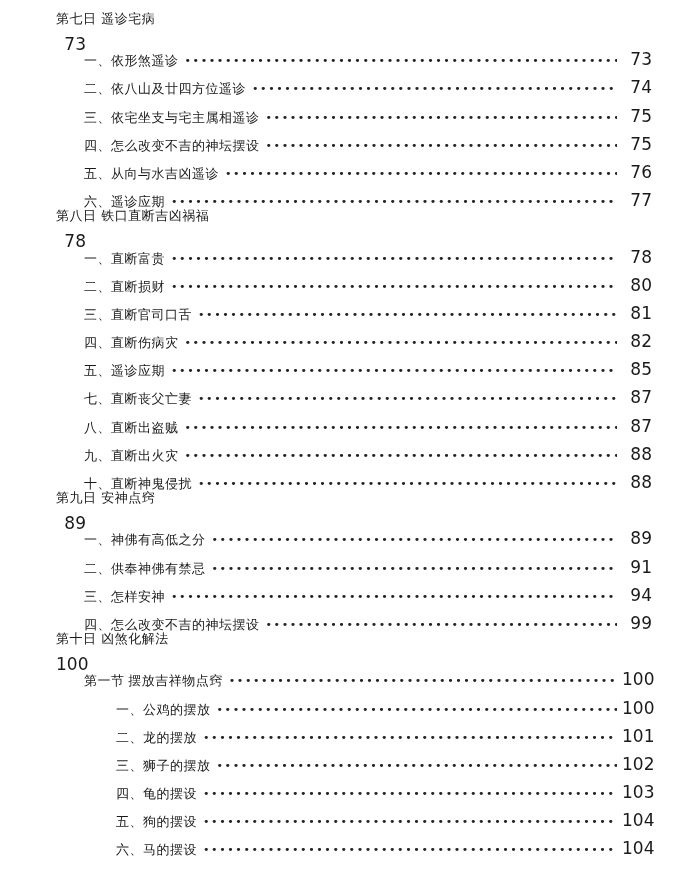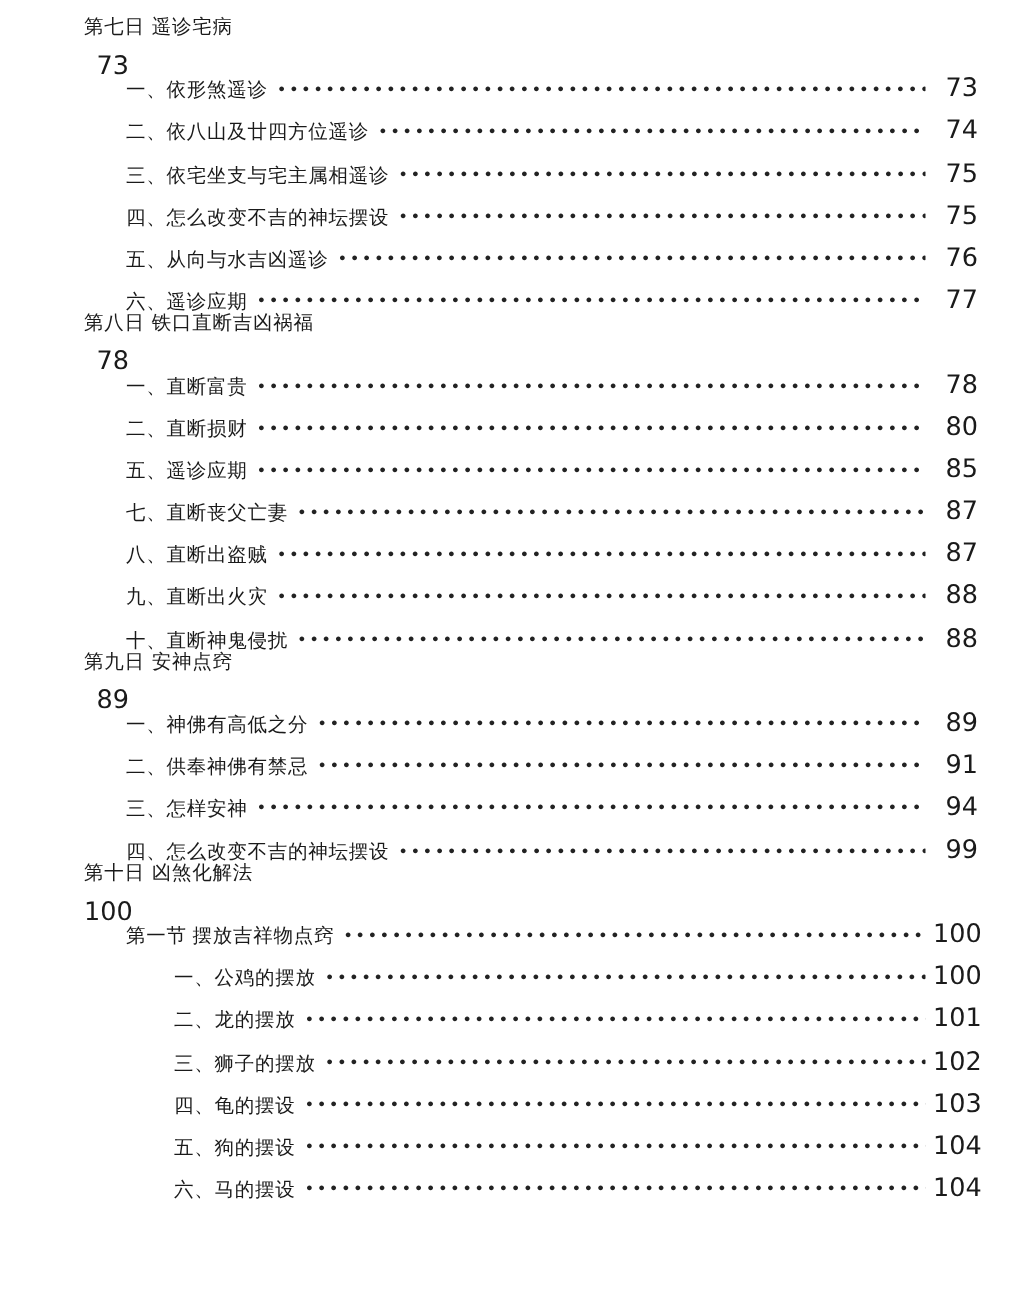--- a/index.html
+++ b/index.html
@@ -108,20 +108,30 @@
       <span class="label">一、直断富贵</span>
       <span class="leader"></span>
       <span class="page">78</span>
     </div>
     <div class="entry lv1">
       <span class="label">二、直断损财</span>
       <span class="leader"></span>
       <span class="page">80</span>
     </div>
     <div class="entry lv1">
+      <span class="label">三、直断官司口舌</span>
+      <span class="leader"></span>
+      <span class="page">81</span>
+    </div>
+    <div class="entry lv1">
+      <span class="label">四、直断伤病灾</span>
+      <span class="leader"></span>
+      <span class="page">82</span>
+    </div>
+    <div class="entry lv1">
       <span class="label">五、遥诊应期</span>
       <span class="leader"></span>
       <span class="page">85</span>
     </div>
     <div class="entry lv1">
       <span class="label">七、直断丧父亡妻</span>
       <span class="leader"></span>
       <span class="page">87</span>
     </div>
     <div class="entry lv1">

